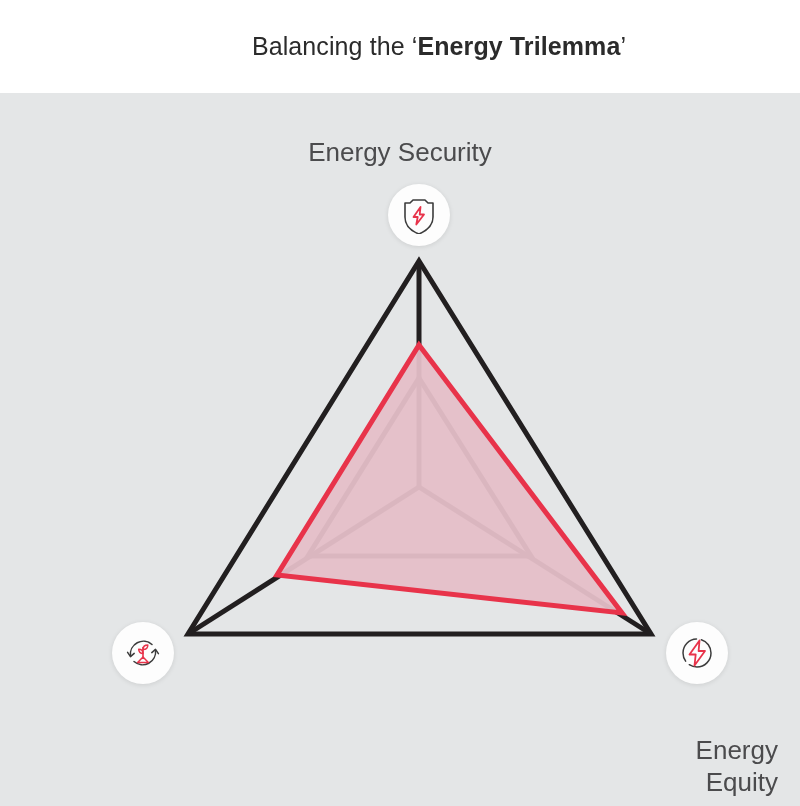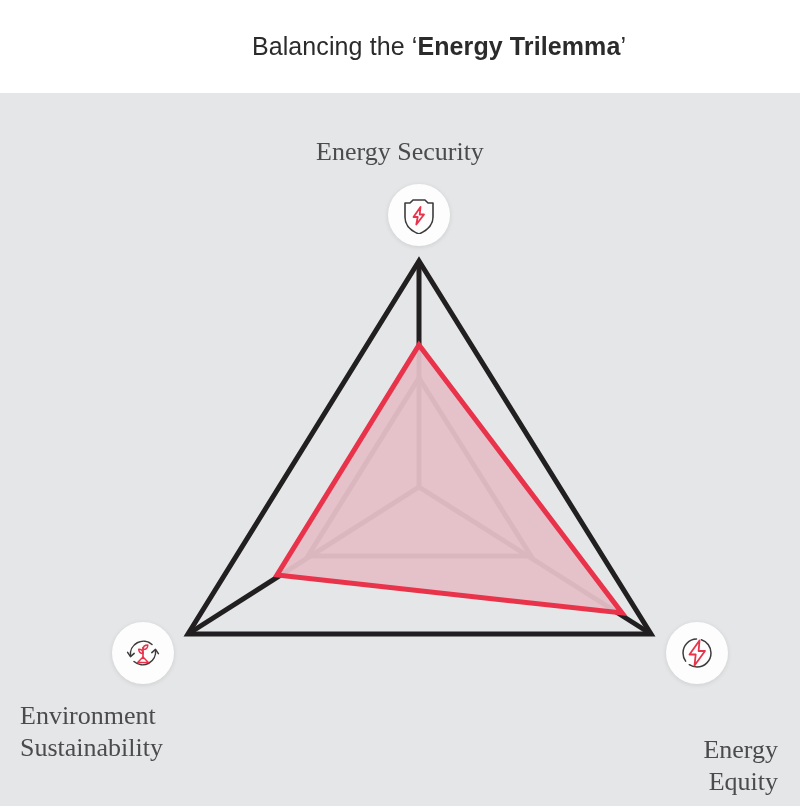--- a/index.html
+++ b/index.html
@@ -59,21 +59,20 @@
     height: 713px;
     display: block;
   }
   
   .axis-label {
     position: absolute;
     color: #4b4b4d;
     font-size: 26px;
     line-height: 32px;
     white-space: pre-line;
-    font-family: Liberation Serif, serif;
   }
   .label-top {
     left: 0;
     top: 43px;
     width: 800px;
     text-align: center;
   }
   .label-left {
     left: 20px;
     top: 607px;
@@ -121,22 +120,20 @@
       <polygon points="419,285 531,463 308,463" fill="none" stroke="#221f20" stroke-width="5" stroke-linejoin="miter"></polygon>
 
       <line x1="419" y1="394" x2="419" y2="168" stroke="#221f20" stroke-width="5"></line>
       <line x1="419" y1="394" x2="651" y2="541" stroke="#221f20" stroke-width="5"></line>
       <line x1="419" y1="394" x2="188" y2="541" stroke="#221f20" stroke-width="5"></line>
 
       <polygon points="419,252 622,520 277,482" fill="#e5bfc8" fill-opacity="0.95" stroke="#e8334a" stroke-width="5" stroke-linejoin="miter"></polygon>
     </svg>
 
     <div class="axis-label label-top">Energy Security</div>
-    <div class="axis-label label-left">Environment
-Sustainability</div>
     <div class="axis-label label-right">Energy
 Equity</div>
 
     <div class="icon-badge badge-security">
       <span>
         <svg width="36" height="38" viewBox="0 0 36 38">
           <path d="M4 7 h5 l3 -3 h12 l3 3 h5 v14 c0 9 -7 14 -14 17 C10 35 4 30 4 21 Z" fill="none" stroke="#3c3c3c" stroke-width="1.6" stroke-linejoin="round" stroke-linecap="round"></path>
           <path d="M19.5 11 L12.5 21 h4.2 l-1.4 7.5 L23 18.5 h-4.3 Z" fill="none" stroke="#e8334a" stroke-width="1.8" stroke-linejoin="round" stroke-linecap="round"></path>
         </svg>
       </span>

